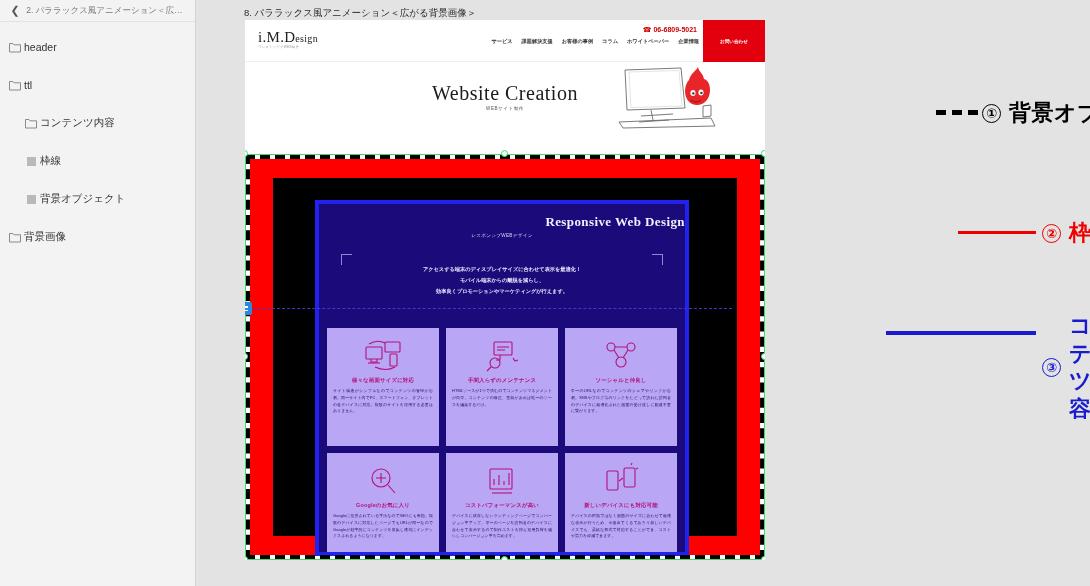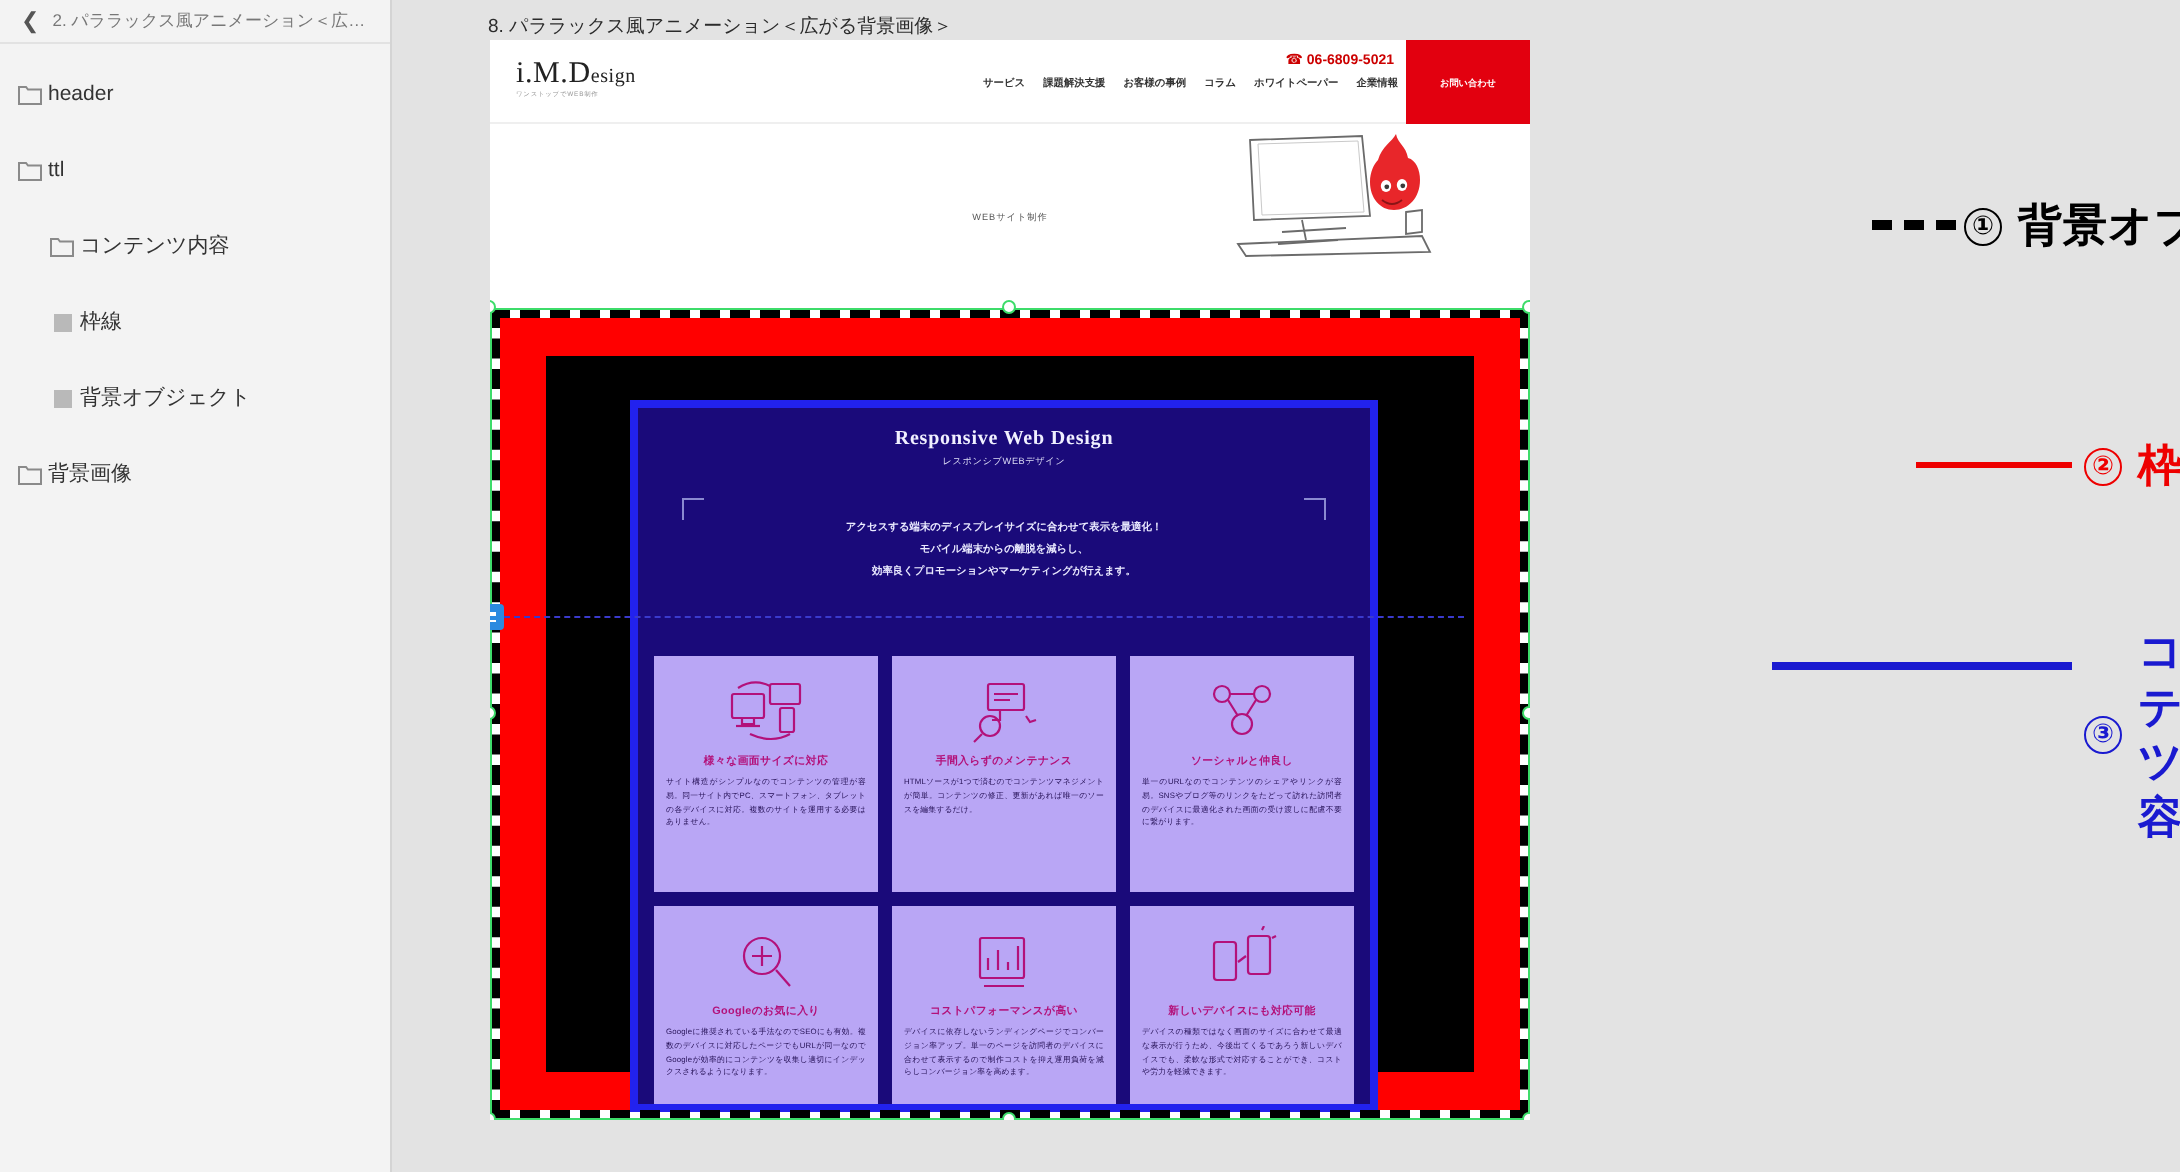--- a/index.html
+++ b/index.html
@@ -137,23 +137,23 @@
     background: #000000; z-index: 2;
   }
   
   #content-box {
     position: absolute; left: 70px; top: 46px; width: 374px; height: 356px;
     border: 4px solid #2222ee; background: #1a0a7a; z-index: 3; overflow: hidden;
   }
   #content-inner { position: relative; width: 100%; height: 100%; }
 
   .c-title {
-    text-align: center; margin-top: 10px;
+    text-align: right; margin-top: 10px;
     font-family: "Liberation Serif", "DejaVu Serif", serif;
-    font-size: 10px; font-weight: bold; color: #f0f0ff;
+    font-size: 13px; font-weight: bold; color: #f0f0ff;
     letter-spacing: .4px;
   }
   .c-sub {
     text-align: center; margin-top: 3px; font-size: 4.6px; color: #dcdcf5;
     letter-spacing: .3px;
   }
   #c-lead {
     position: relative; margin: 16px 22px 0 22px; padding: 10px 0 10px 0;
     text-align: center;
   }
@@ -308,20 +308,21 @@
             <span>ホワイトペーパー</span>
             <span>企業情報</span>
           </div>
         <div id="cta-btn">お問い合わせ</div>
       </div>
       <div id="breadcrumb">
         <span class="home">●ホーム</span><span>＞サービス＞WEBサイト制作</span>
       </div>
 
       <div id="hero">
+        <div id="hero-title">Website Creation</div>
         <div id="hero-sub">WEBサイト制作</div>
         <svg id="hero-illu" viewBox="0 0 112 66">
           <g fill="none" stroke="#6b6b6b" stroke-width="0.9">
             <path d="M14 6 L70 4 L74 44 L16 46 Z"></path>
             <path d="M40 46 L42 56"></path>
             <path d="M28 58 L58 56"></path>
             <path d="M8 58 L100 54 L104 62 L12 64 Z"></path>
             <path d="M30 52 L62 50"></path>
           </g>
           <g fill="#ffffff" stroke="#c9c9c9" stroke-width="0.5">

